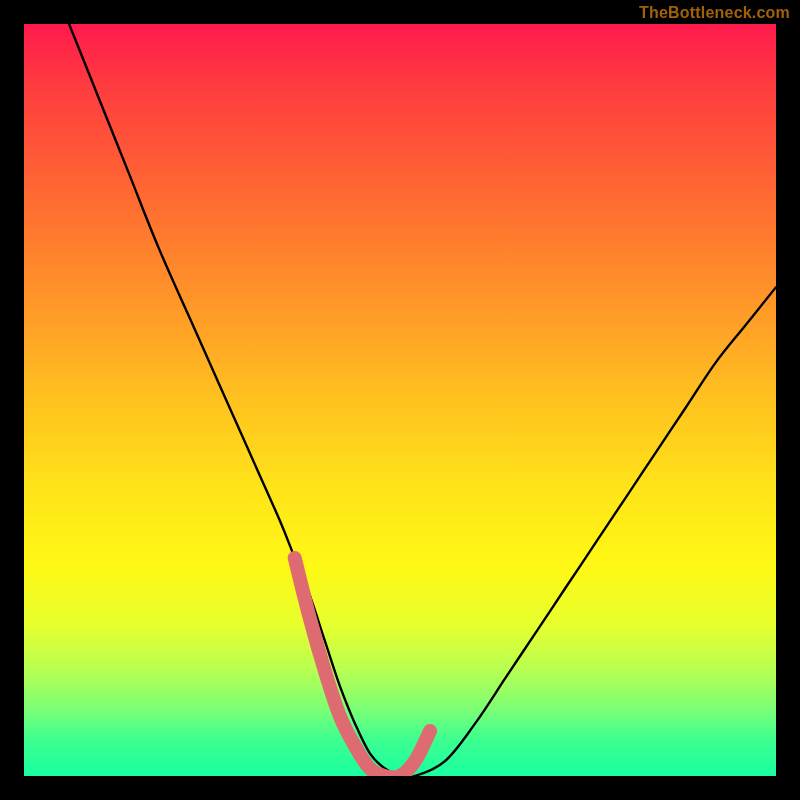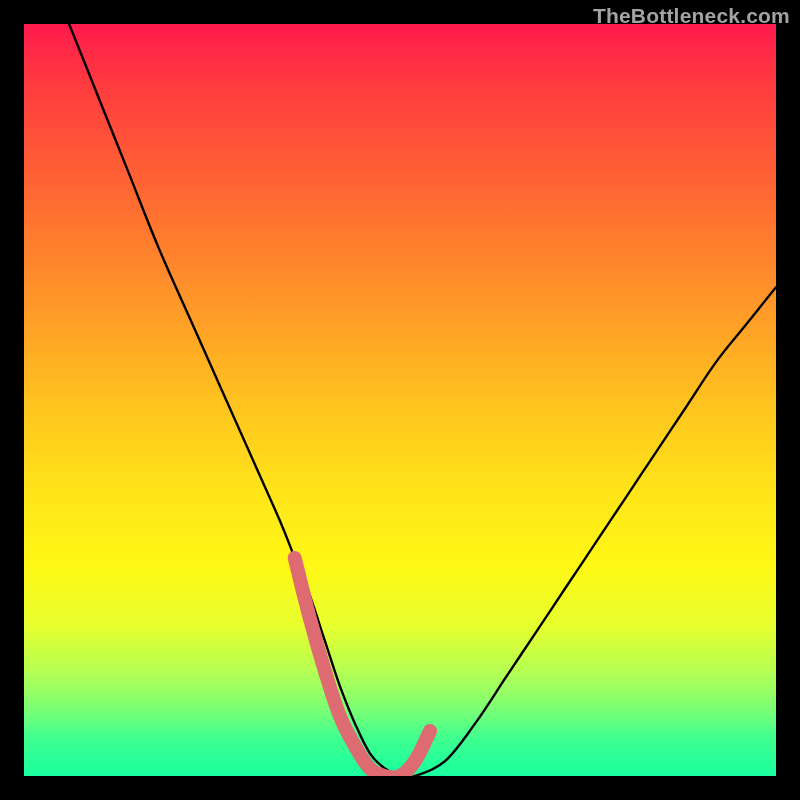--- a/index.html
+++ b/index.html
@@ -36,22 +36,22 @@
       #b6ff52 86%,
       #7dff74 91%,
       #3fff8f 95%,
       #18ffa0 100%
     );
   }
   .watermark {
     position: absolute;
     top: 4px;
     right: 10px;
-    color: #a3a3a3;
-    font-size: 21px;
+    color: #a16207;
+    font-size: 16px;
     font-weight: 600;
     letter-spacing: 0.2px;
     user-select: none;
   }
   svg.curve {
     position: absolute;
     left: 0; top: 0;
     width: 752px; height: 752px;
   }
 </style>

